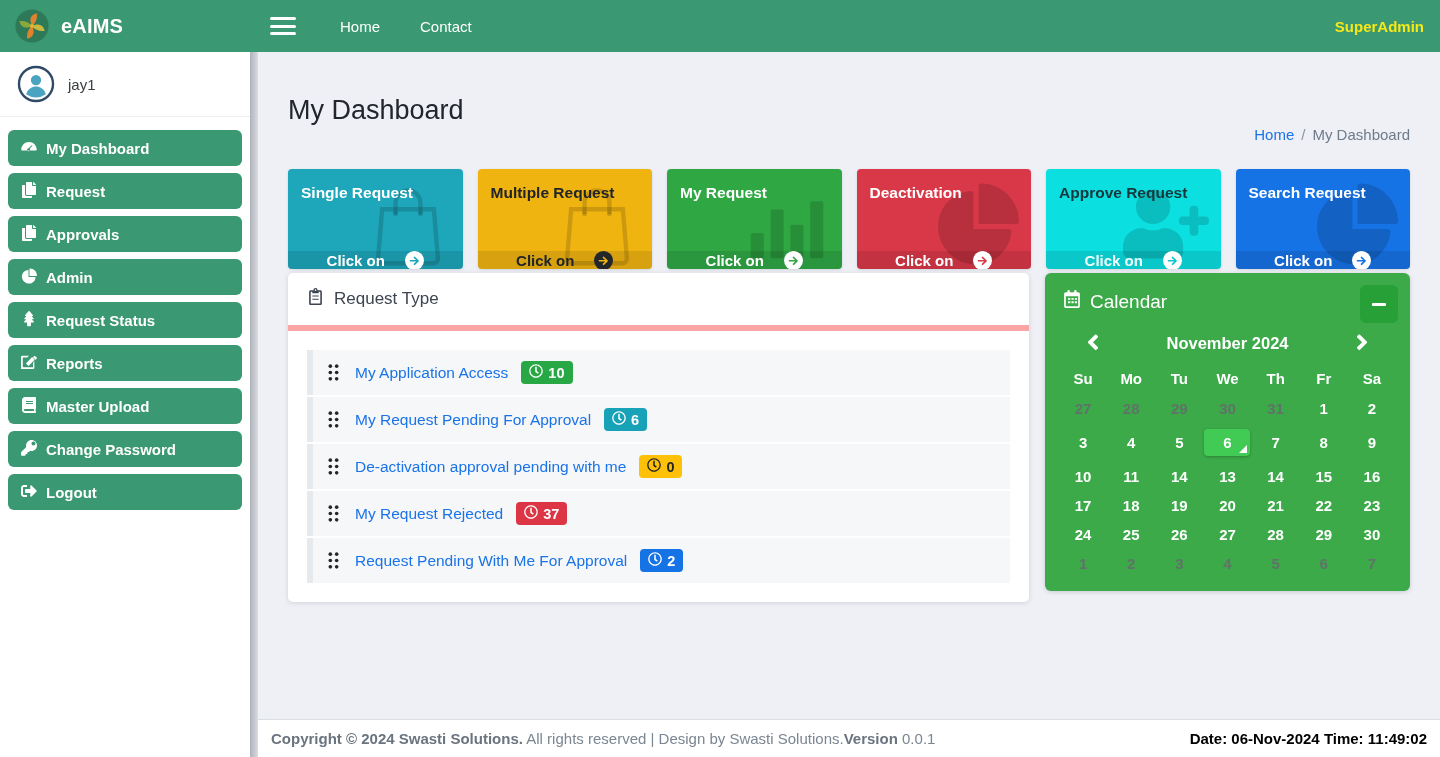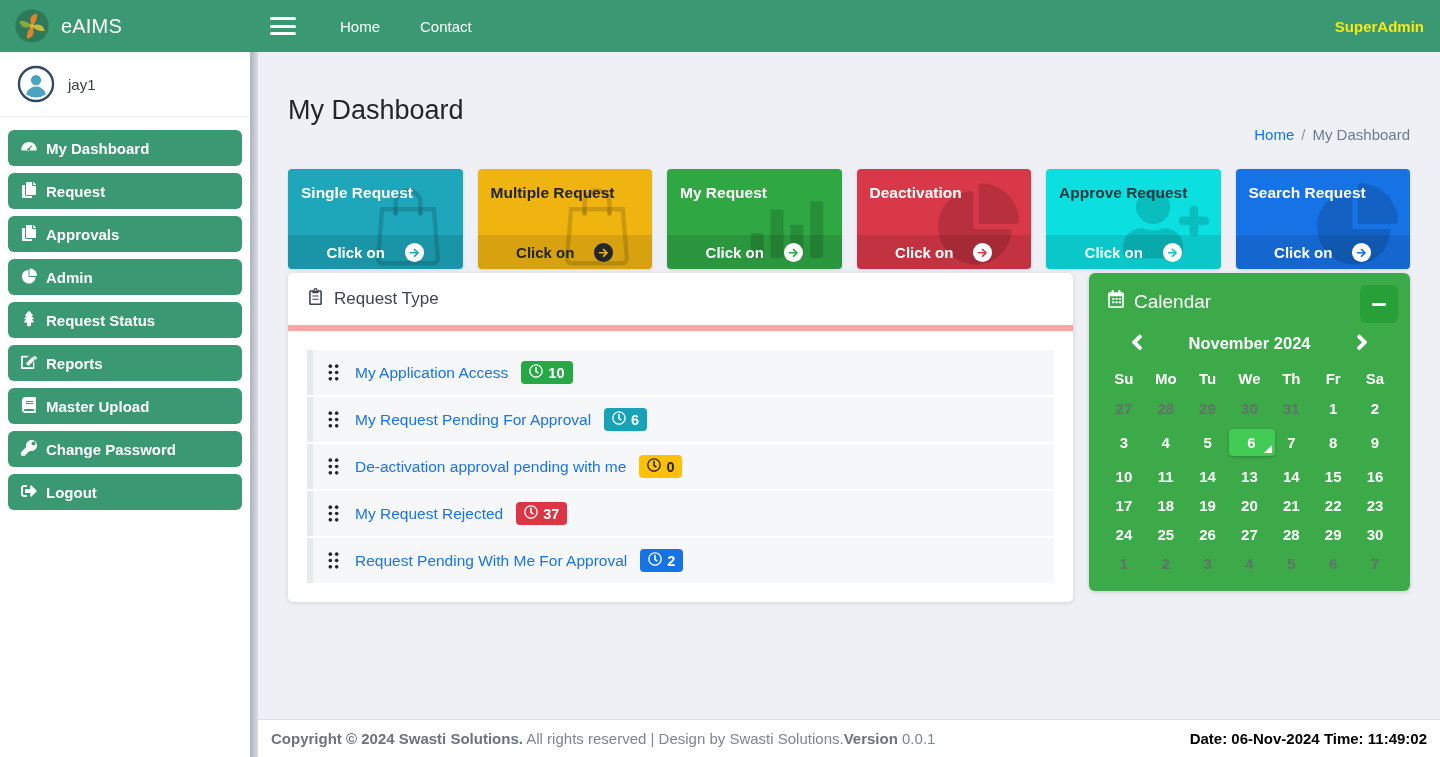--- a/index.html
+++ b/index.html
@@ -9,21 +9,21 @@
     font-family:"Liberation Sans","DejaVu Sans",sans-serif;
     background:#eef0f5; color:#333;
   }
   a { text-decoration:none; }
 
   
   .navbar { position:fixed; top:0; left:0; right:0; height:52px; background:#3a9872;
     display:flex; align-items:center; color:#fff; z-index:20; }
   .brand { width:250px; display:flex; align-items:center; gap:10px; padding-left:13px; }
   .brand-logo svg { width:38px; height:38px; display:block; }
-  .brand-name { font-size:20px; font-weight:400; letter-spacing:.2px; }
+  .brand-name { font-size:20px; font-weight:700; letter-spacing:.2px; }
   .hamburger { margin-left:20px; width:26px; height:18px; display:flex; flex-direction:column;
     justify-content:space-between; cursor:pointer; }
   .hamburger i { display:block; height:3px; background:#fff; border-radius:2px; }
   .nav-links { display:flex; margin-left:24px; }
   .nav-link { color:#fff; font-size:15px; padding:16px 20px; cursor:pointer; }
   .superadmin { margin-left:auto; margin-right:16px; color:#f7e817; font-weight:700; font-size:15px; }
 
   
   .sidebar { position:fixed; top:52px; left:0; width:250px; bottom:0; background:#fff; z-index:15; }
   .user-block { display:flex; align-items:center; gap:13px; padding:13px 17px; border-bottom:1px solid #eceef0; }
@@ -45,21 +45,21 @@
   .breadcrumb .sep { margin:0 7px; color:#8b95a1; }
 
   
   .cards { display:flex; gap:15px; margin-bottom:4px; }
   .card { flex:1; height:100px; border-radius:4px; position:relative; overflow:hidden;
     background:var(--bg); cursor:pointer; box-shadow:0 1px 3px rgba(20,40,60,.12); }
   .card-title { position:absolute; top:15px; left:13px; font-size:15.5px; font-weight:700;
     color:var(--title-color); z-index:3; }
   .card-watermark { position:absolute; right:12px; top:12px; color:rgba(0,0,0,.15); z-index:1; }
   .card-watermark svg { width:86px; height:86px; }
-  .card-footer { position:absolute; left:0; right:0; bottom:0; height:34px; background:rgba(0,0,0,.10);
+  .card-footer { position:absolute; left:0; right:0; bottom:0; height:18px; background:rgba(0,0,0,.10);
     display:flex; align-items:center; justify-content:center; gap:20px; z-index:2; }
   .card-action { font-size:15px; font-weight:700; color:var(--action-color); z-index:3; }
   .arrow-circle { width:19px; height:19px; border-radius:50%; background:var(--arrow-bg);
     display:inline-flex; align-items:center; justify-content:center; z-index:3; }
   .arrow-circle svg { width:11px; height:11px; fill:var(--arrow-color); }
 
   
   .content-row { display:flex; gap:16px; align-items:flex-start; }
 
   .panel { background:#fff; border-radius:5px; box-shadow:0 1px 5px rgba(21,34,50,.14); flex:1; }
@@ -70,21 +70,21 @@
   .req-row { display:flex; align-items:center; background:#f6f7f8; border-left:6px solid #e7eaec;
     padding:0 14px; height:45px; margin-bottom:2px; }
   .grip { color:#23272b; display:inline-flex; margin-right:15px; cursor:grab; }
   .grip svg { width:13px; height:19px; }
   .req-label { font-size:15.5px; font-weight:400; color:#1a73e8; cursor:pointer; }
   .badge { display:inline-flex; align-items:center; gap:5px; border-radius:4px; padding:3px 8px;
     font-size:14.5px; font-weight:700; margin-left:13px; cursor:pointer; }
   .badge svg { width:14px; height:14px; }
 
   
-  .calendar { width:321px; background:#3caa49; border-radius:6px; color:#fff;
+  .calendar { width:365px; background:#3caa49; border-radius:6px; color:#fff;
     padding:12px 14px 3px; position:relative; min-height:318px;
     box-shadow:0 1px 4px rgba(21,34,50,.18); }
   .cal-head { display:flex; align-items:center; gap:9px; font-size:19px; padding:5px 4px 8px; }
   .cal-head svg { width:18px; height:18px; }
   .cal-min-btn { position:absolute; top:12px; right:12px; width:38px; height:38px; background:#27a038;
     border:none; border-radius:6px; cursor:pointer; display:flex; align-items:center; justify-content:center; }
   .cal-min-btn i { display:block; width:14px; height:3px; background:#fff; border-radius:1px; }
   .cal-nav { display:flex; align-items:center; justify-content:space-between; padding:12px 28px 4px; }
   .cal-month { font-weight:700; font-size:16.5px; }
   .cal-chevron { color:#fff; cursor:pointer; display:inline-flex; }

